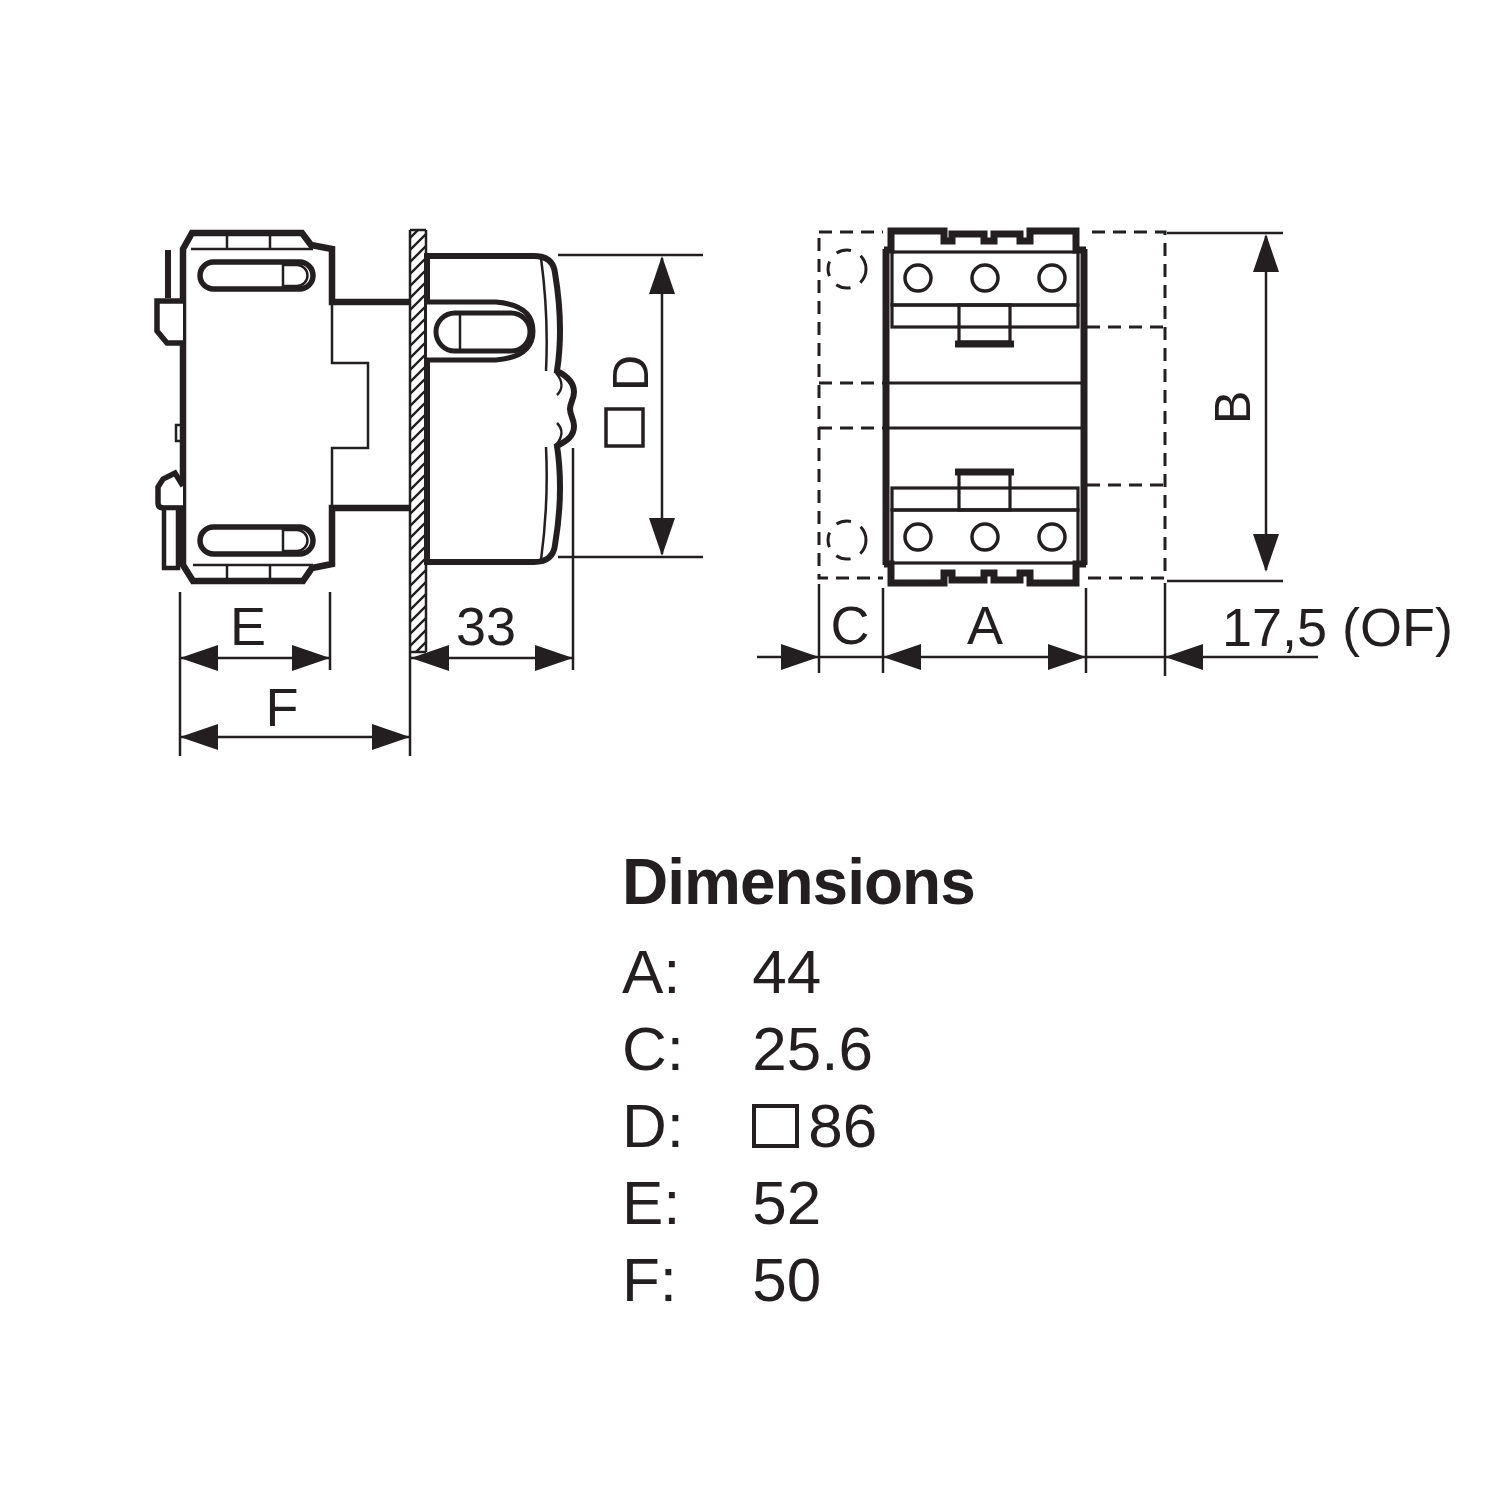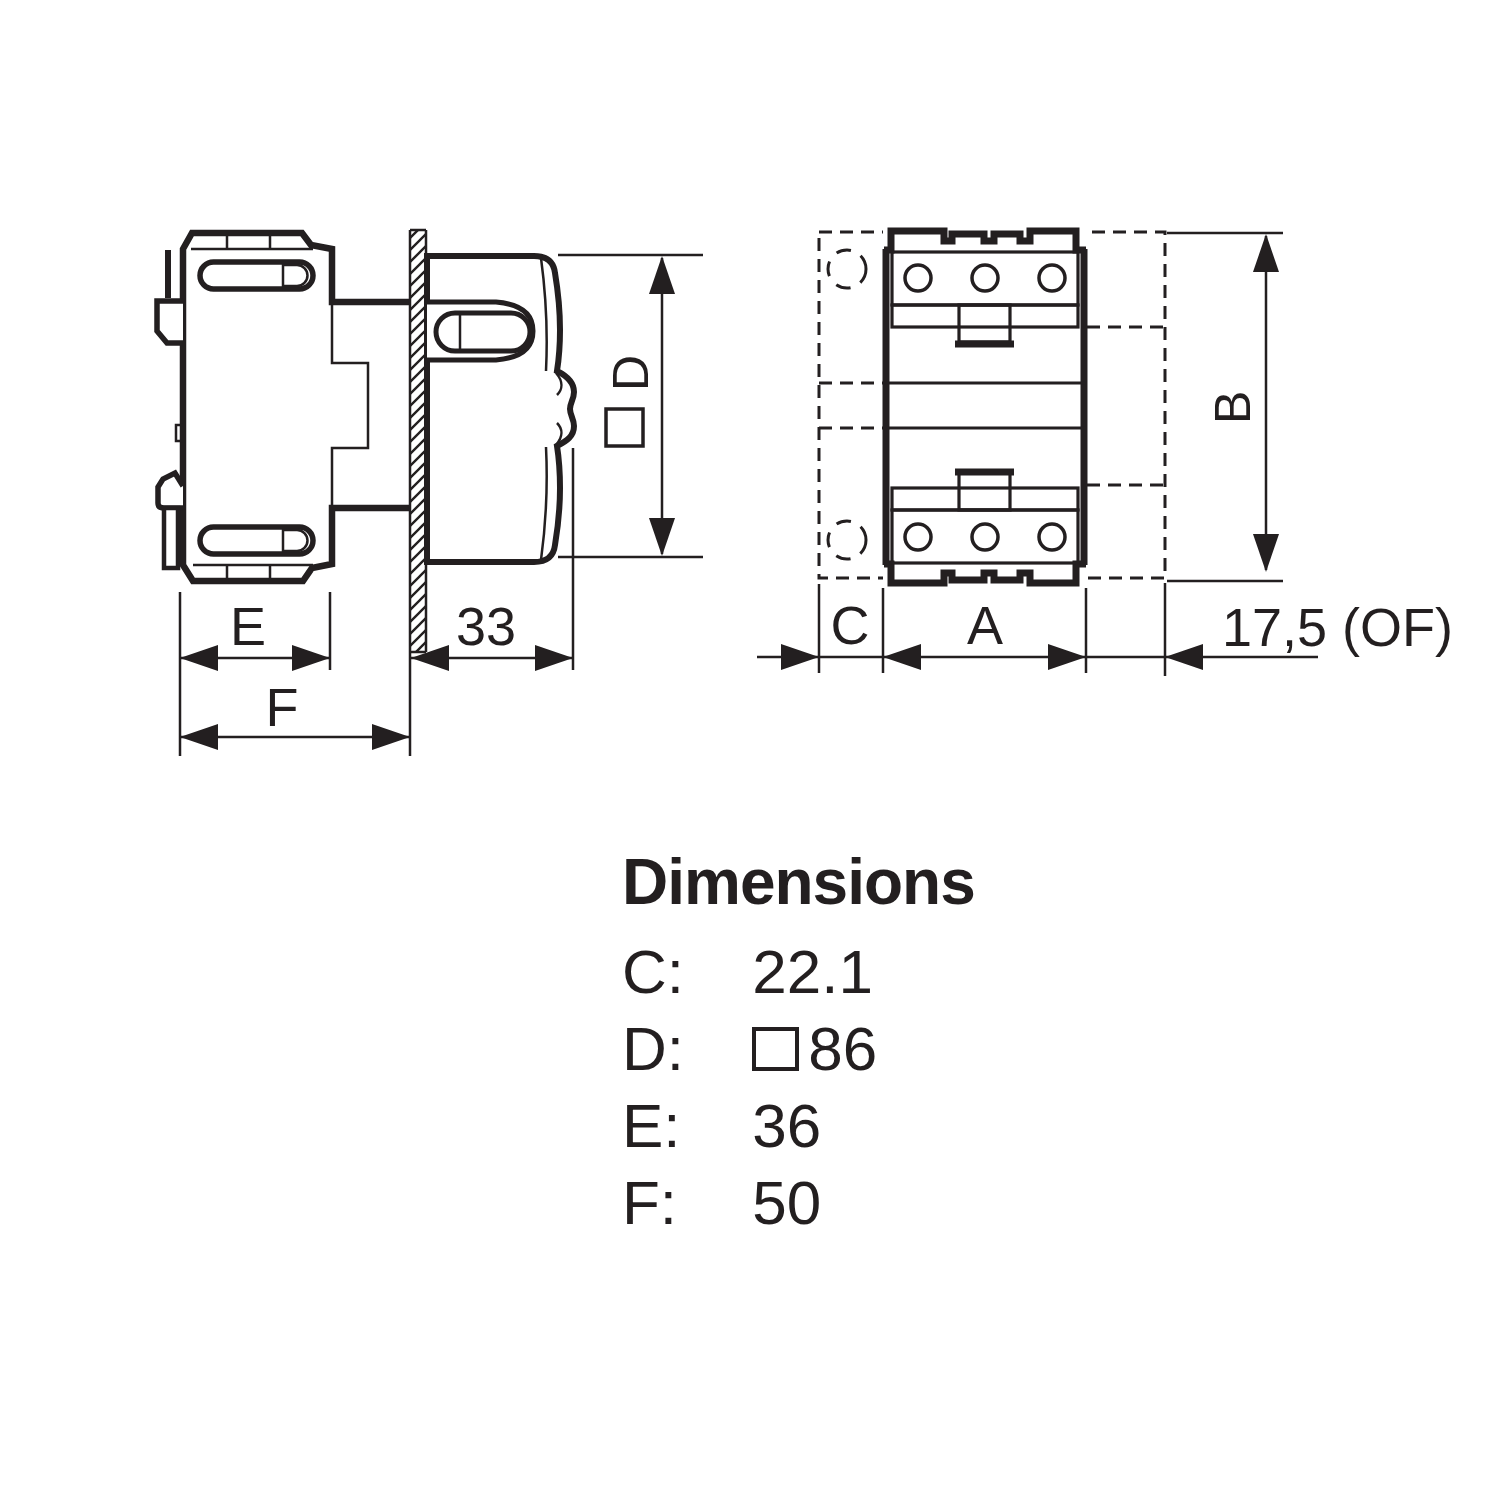--- a/index.html
+++ b/index.html
@@ -159,29 +159,33 @@
       <text class="dim-text" stroke="none" x="985" y="644" text-anchor="middle">A</text>
       <text class="dim-text" stroke="none" x="1222" y="646" text-anchor="start">17,5 (OF)</text>
     </g>
   </g>
 </svg>
 
 <div class="legend">
   <div class="legend-title">Dimensions</div>
   <div class="legend-rows">
     <div class="legend-row">
+      <span class="lab">A:</span>
+      <span>44</span>
+    </div>
+    <div class="legend-row">
       <span class="lab">C:</span>
-      <span>22.1</span>
+      <span>25.6</span>
     </div>
     <div class="legend-row">
       <span class="lab">D:</span>
       <span class="sq"></span><span>86</span>
     </div>
     <div class="legend-row">
       <span class="lab">E:</span>
-      <span>36</span>
+      <span>52</span>
     </div>
     <div class="legend-row">
       <span class="lab">F:</span>
       <span>50</span>
     </div>
   </div>
 </div>
 
 </body></html>

